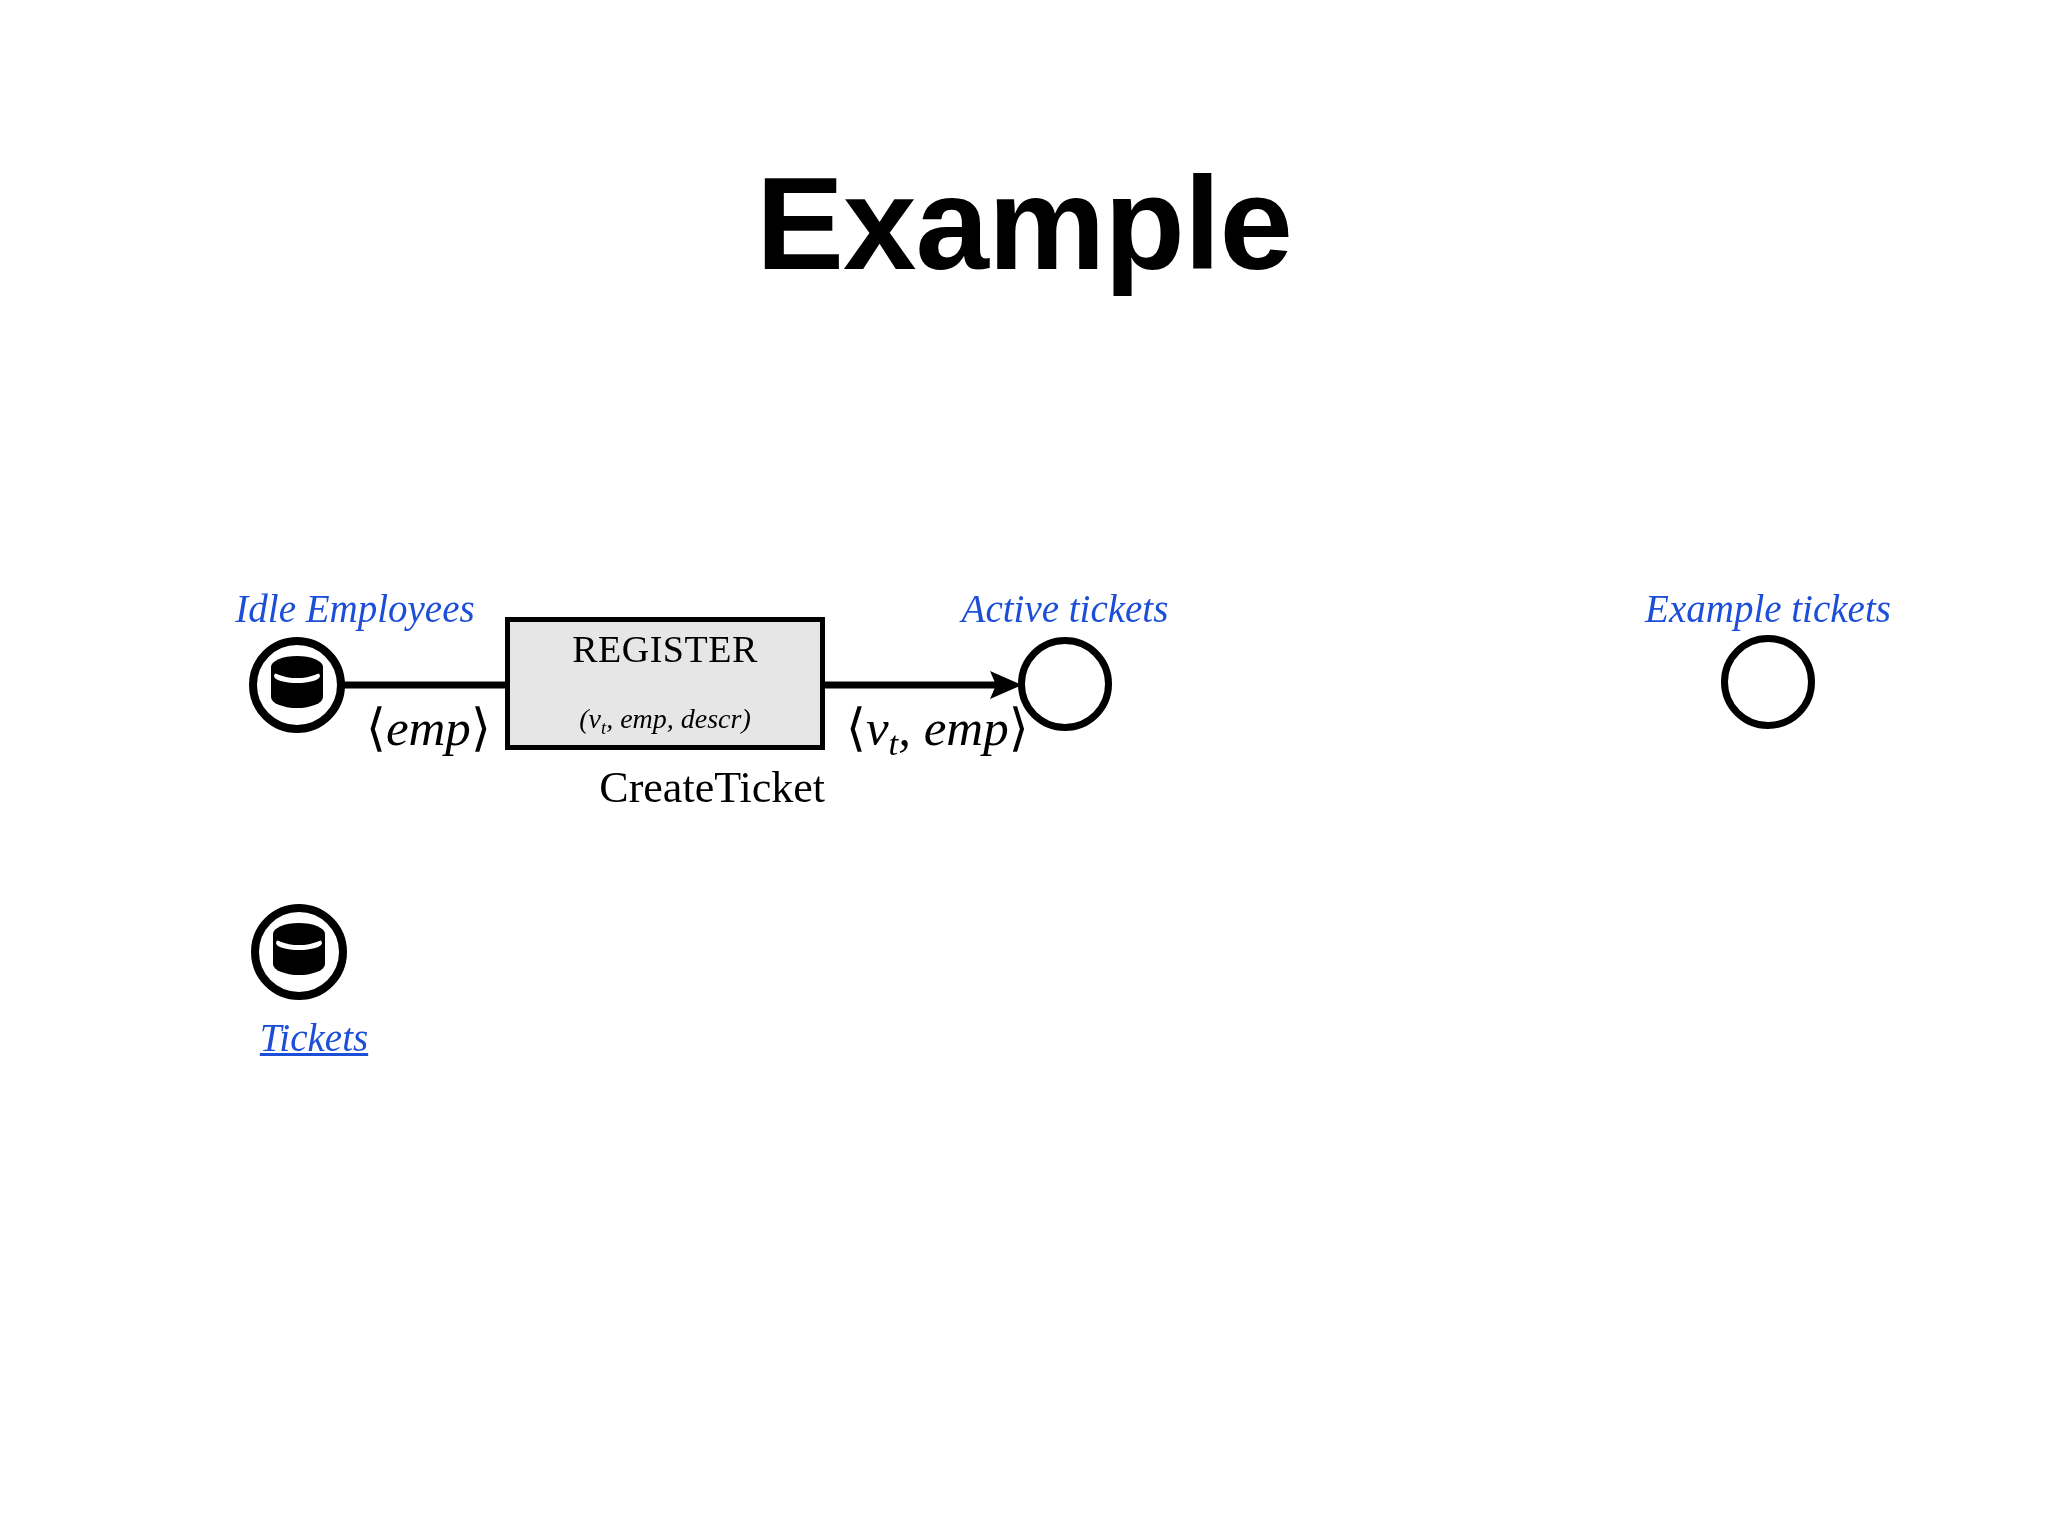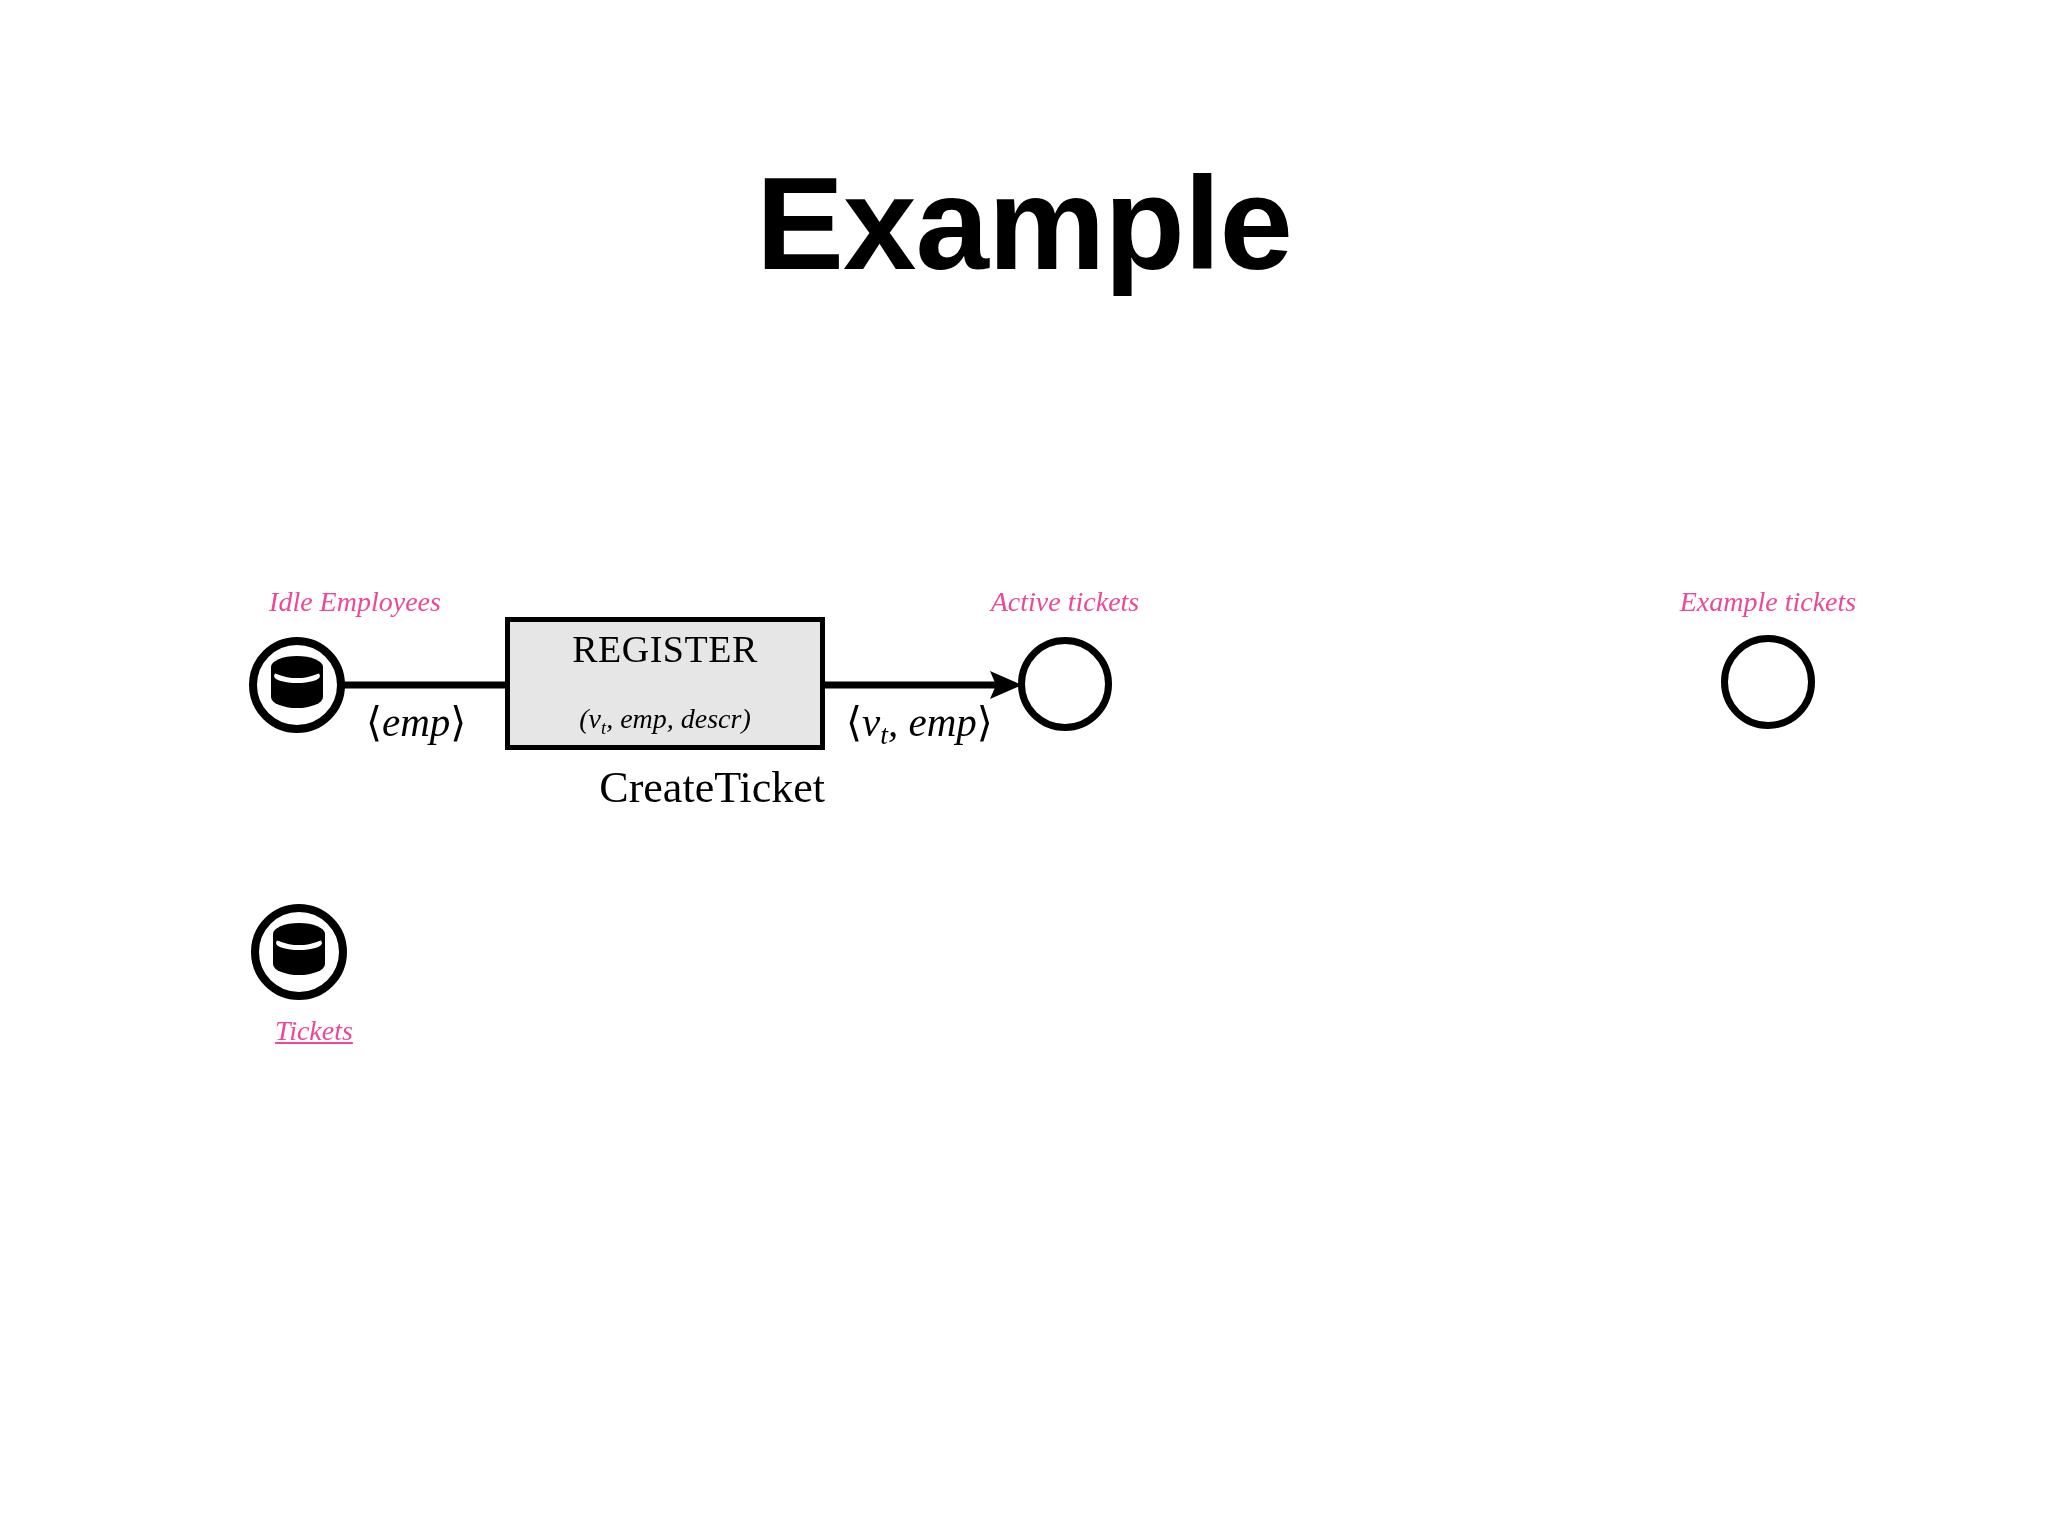--- a/index.html
+++ b/index.html
@@ -36,32 +36,32 @@
     letter-spacing: -1px;
     color: #000000;
     white-space: nowrap;
   }
 
   
   .net-label {
     position: absolute;
     font-family: "Liberation Serif", serif;
     font-style: italic;
-    font-size: 28px;
-    color: #ec4899;
+    font-size: 39px;
+    color: #1d4ed8;
     white-space: nowrap;
     text-align: center;
   }
 
   
   .arc-label {
     position: absolute;
     font-family: "Liberation Serif", serif;
     font-style: italic;
-    font-size: 41px;
+    font-size: 51px;
     color: #000000;
     white-space: nowrap;
   }
   .arc-label .sub {
     font-size: 0.68em;
     vertical-align: -0.30em;
     font-style: italic;
   }
   .upright { font-style: normal; }
 

